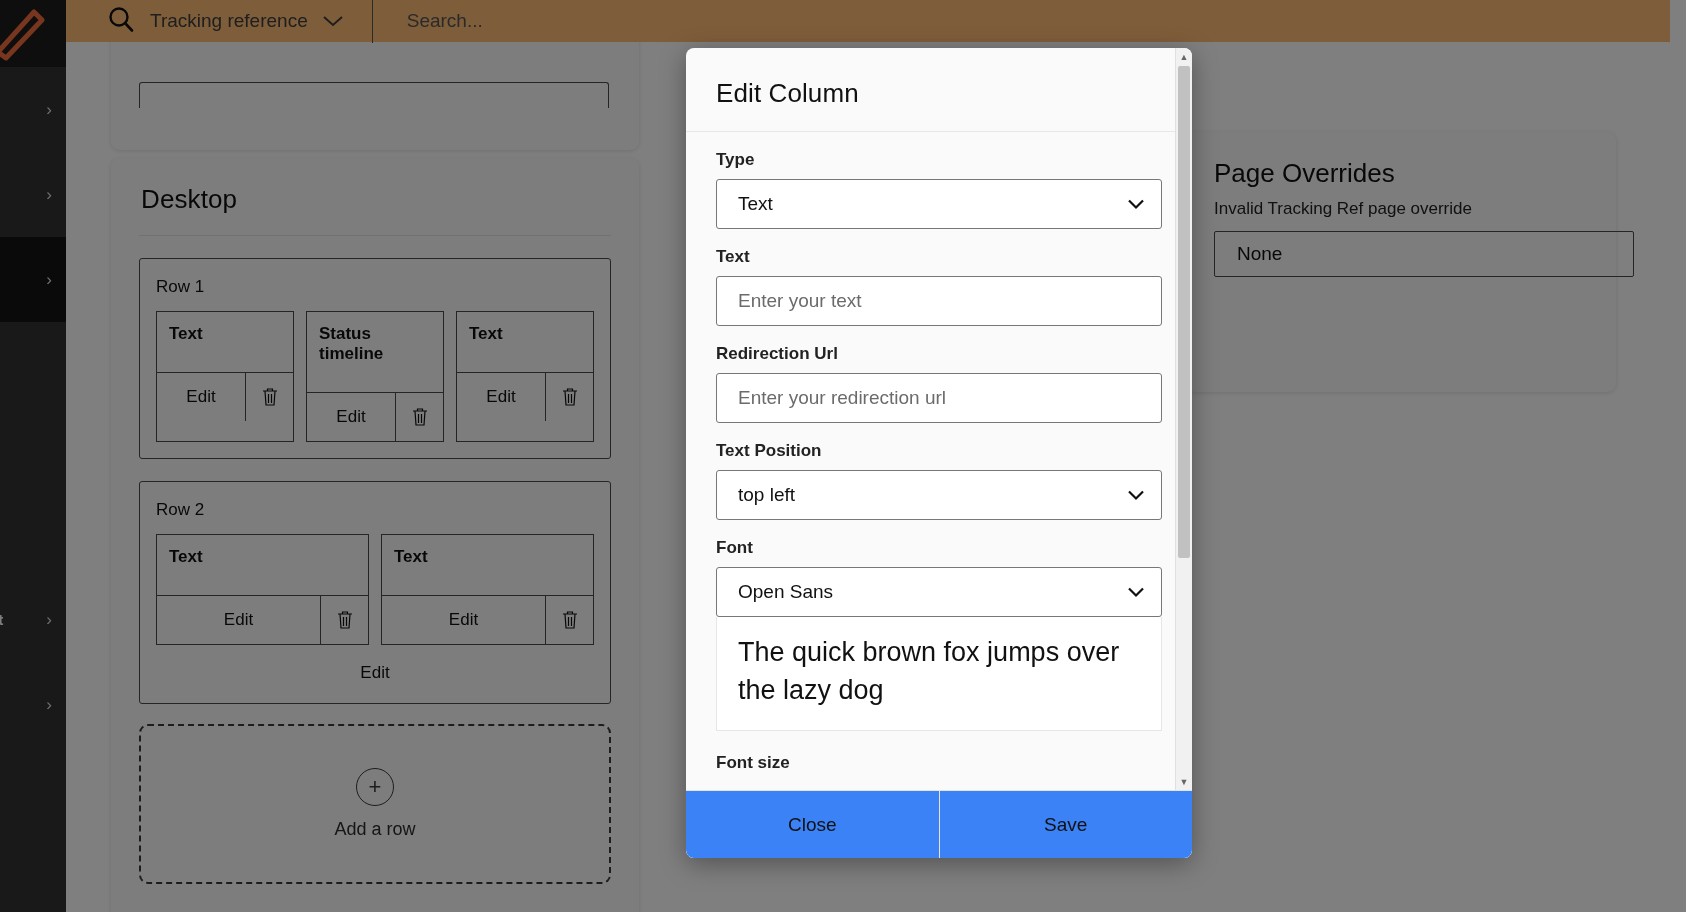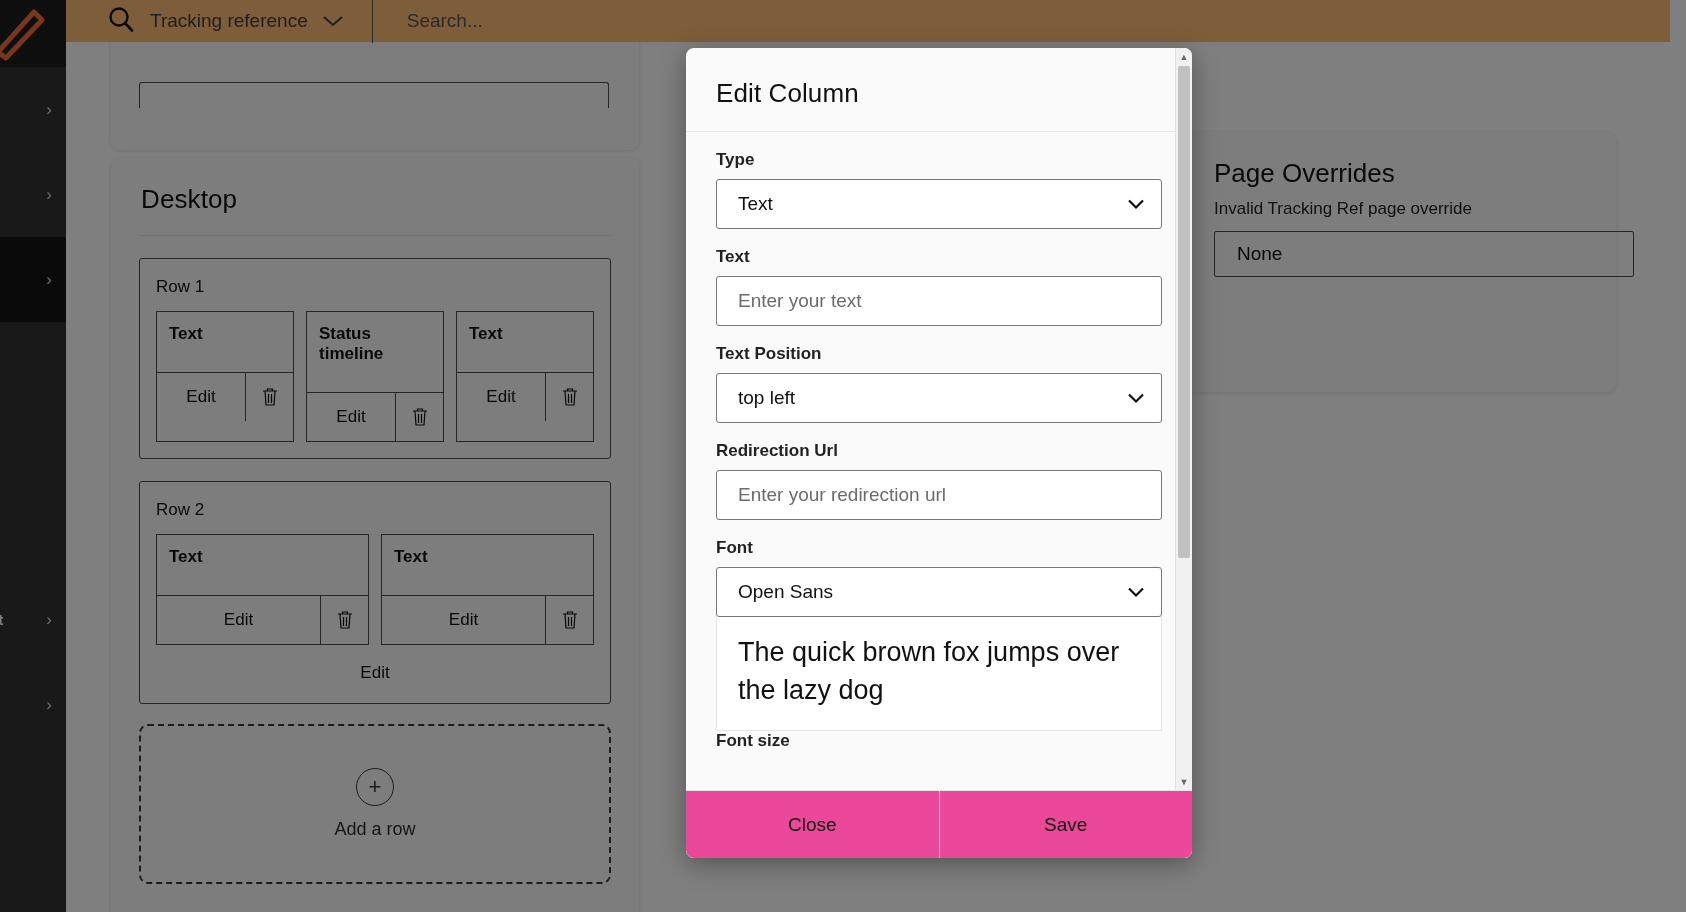--- a/index.html
+++ b/index.html
@@ -126,39 +126,39 @@
   }
   .ctrl.placeholder { color:#6b6b6b; }
   .ctrl .chev {
     position:absolute; right:16px; top:50%; transform:translateY(-50%);
     font-size:15px; color:#111;
   }
   .preview-box {
     border:1px solid #e6e6e6; border-top:none; background:#ffffff;
     padding:16px 21px 20px 21px; font-size:27px; line-height:1.42; color:#111;
   }
-  .field-label.tight { }
+  .field-label.tight { margin-top:22px; }
 
   
   .scrollbar {
     position:absolute; right:0; top:0; width:17px; height:100%;
     background:#f1f1f1; border-left:1px solid #e0e0e0; z-index:5;
   }
   .sb-arrow { height:17px; display:flex; align-items:center; justify-content:center;
     font-size:9px; color:#666; }
   .sb-arrow.bottom { position:absolute; bottom:0; left:0; right:0; }
   .sb-thumb {
     position:absolute; left:2px; right:2px; top:18px; height:492px;
     background:#c1c1c1; border-radius:2px;
   }
 
   .modal-footer { height:68px; border-top:1px solid #e4e4e4; display:flex; background:#ffffff; }
   .footer-btn {
     flex:1; display:flex; align-items:center; justify-content:center;
-    font-size:19px; color:#111; cursor:pointer; background:#ec4899; border:none;
+    font-size:19px; color:#111; cursor:pointer; background:#3b82f6; border:none;
     font-family:"Liberation Sans", sans-serif;
   }
   .footer-sep { width:1px; background:#e4e4e4; }
 </style>
 </head>
 <body>
 
 <div id="app">
 
   <div class="page-under">
@@ -329,37 +329,37 @@
             </span>
           </div>
         </div>
 
         <div class="field">
           <div class="field-label">Text</div>
           <div class="ctrl placeholder">Enter your text</div>
         </div>
 
         <div class="field">
+          <div class="field-label">Redirection Url</div>
+          <div class="ctrl placeholder">Enter your redirection url</div>
+        </div>
+
+        <div class="field">
           <div class="field-label">Text Position</div>
           <div class="ctrl">
             <span>top left</span>
             <span class="chev">
               <svg width="18" height="11" viewBox="0 0 18 11">
                   <polyline points="2,2 9,9 16,2" fill="none" stroke="#111" stroke-width="2.2"></polyline>
                 </svg>
             </span>
           </div>
         </div>
 
         <div class="field">
-          <div class="field-label">Redirection Url</div>
-          <div class="ctrl placeholder">Enter your redirection url</div>
-        </div>
-
-        <div class="field">
           <div class="field-label">Font</div>
           <div class="ctrl">
             <span>Open Sans</span>
             <span class="chev">
               <svg width="18" height="11" viewBox="0 0 18 11">
                   <polyline points="2,2 9,9 16,2" fill="none" stroke="#111" stroke-width="2.2"></polyline>
                 </svg>
             </span>
           </div>
           <div class="preview-box">The quick brown fox jumps over the lazy dog</div>

